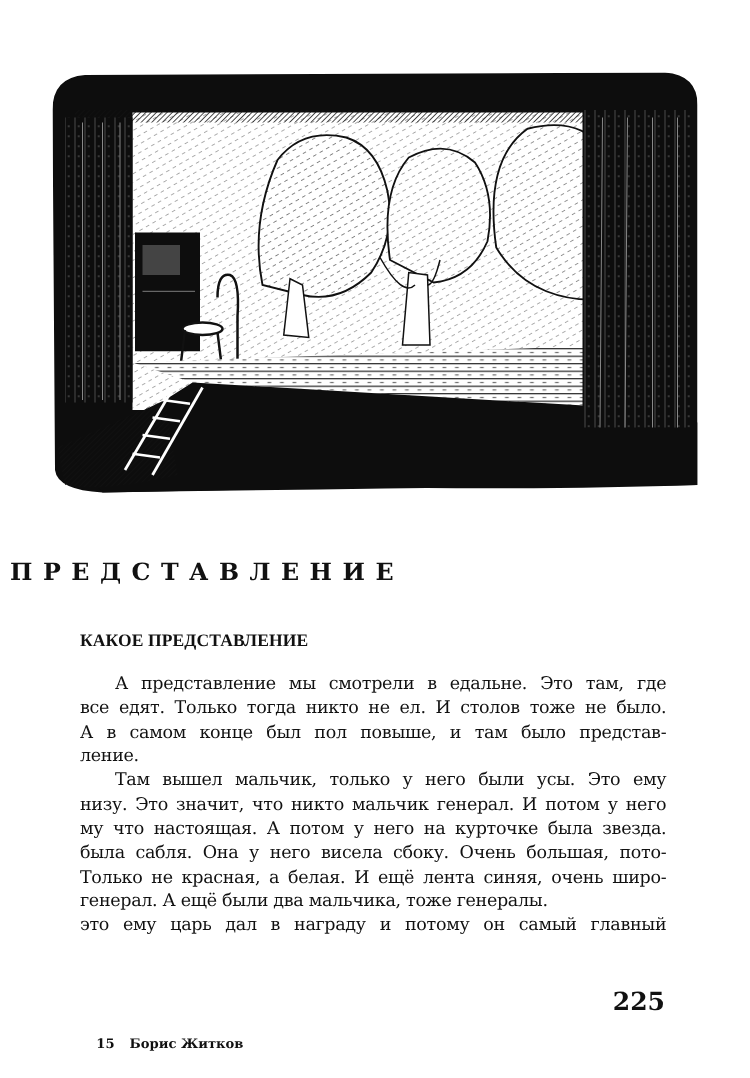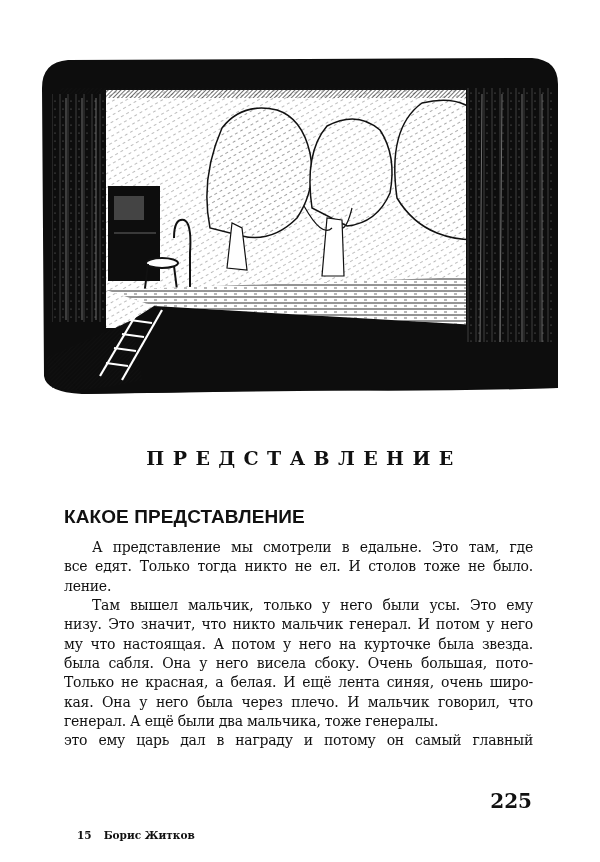--- a/index.html
+++ b/index.html
@@ -8,28 +8,28 @@
       font-family: "DejaVu Serif", "Liberation Serif", serif;
       color: #111111;
     }
     .illustration {
       position: absolute; left: 42px; top: 58px; width: 516px; height: 338px;
     }
     .illustration svg { width: 100%; height: 100%; display: block; }
 
     .chapter-title {
       position: absolute; left: 0; width: 600px; top: 447px;
-      text-align: center; font-weight: bold; font-size: 19px;
+      font-weight: bold; font-size: 19px;
       letter-spacing: 8.4px; padding-left: 8px; box-sizing: border-box;
       font-family: "DejaVu Serif", serif;
     }
     .section-title {
       position: absolute; left: 64px; top: 506px;
-      font-weight: bold; font-size: 19px; letter-spacing: 0.1px;
-      font-family: Liberation Sans, sans-serif;
+      font-weight: bold; font-size: 14px; letter-spacing: 0.1px;
+      font-family: Liberation Serif, serif;
     }
     .body-text {
       position: absolute; left: 64px; top: 538px; width: 469px;
       font-family: "DejaVu Serif", serif; font-size: 14px;
       line-height: 19.35px; letter-spacing: -0.25px;
     }
     .line { display: block; white-space: nowrap; text-align: justify; text-align-last: justify; }
     .line.last { text-align-last: left; }
     .line.indent { padding-left: 28px; }
     .footer-sig {
@@ -134,27 +134,27 @@
   </svg>
 </div>
 
 <div class="chapter-title">ПРЕДСТАВЛЕНИЕ</div>
 
 <div class="section-title">КАКОЕ ПРЕДСТАВЛЕНИЕ</div>
 
 <div class="body-text">
   <span class="line indent">А представление мы смотрели в едальне. Это там, где</span>
   <span class="line">все едят. Только тогда никто не ел. И столов тоже не было.</span>
+  <span class="line">А в самом конце был пол повыше, и там было представ-</span>
   <span class="line last">ление.</span>
   <span class="line indent">Там вышел мальчик, только у него были усы. Это ему</span>
   <span class="line">низу. Это значит, что никто мальчик генерал. И потом у него</span>
   <span class="line">му что настоящая. А потом у него на курточке была звезда.</span>
   <span class="line">была сабля. Она у него висела сбоку. Очень большая, пото-</span>
   <span class="line">Только не красная, а белая. И ещё лента синяя, очень широ-</span>
-  <span class="line">кая. Она у него была через плечо. И мальчик говорил, что</span>
   <span class="line last">генерал. А ещё были два мальчика, тоже генералы.</span>
   <span class="line">это ему царь дал в награду и потому он самый главный</span>
 </div>
 
 <div class="footer-sig">
   <span>15</span><span class="author">Борис Житков</span>
 </div>
 
 <div class="page-number">225</div>
 

